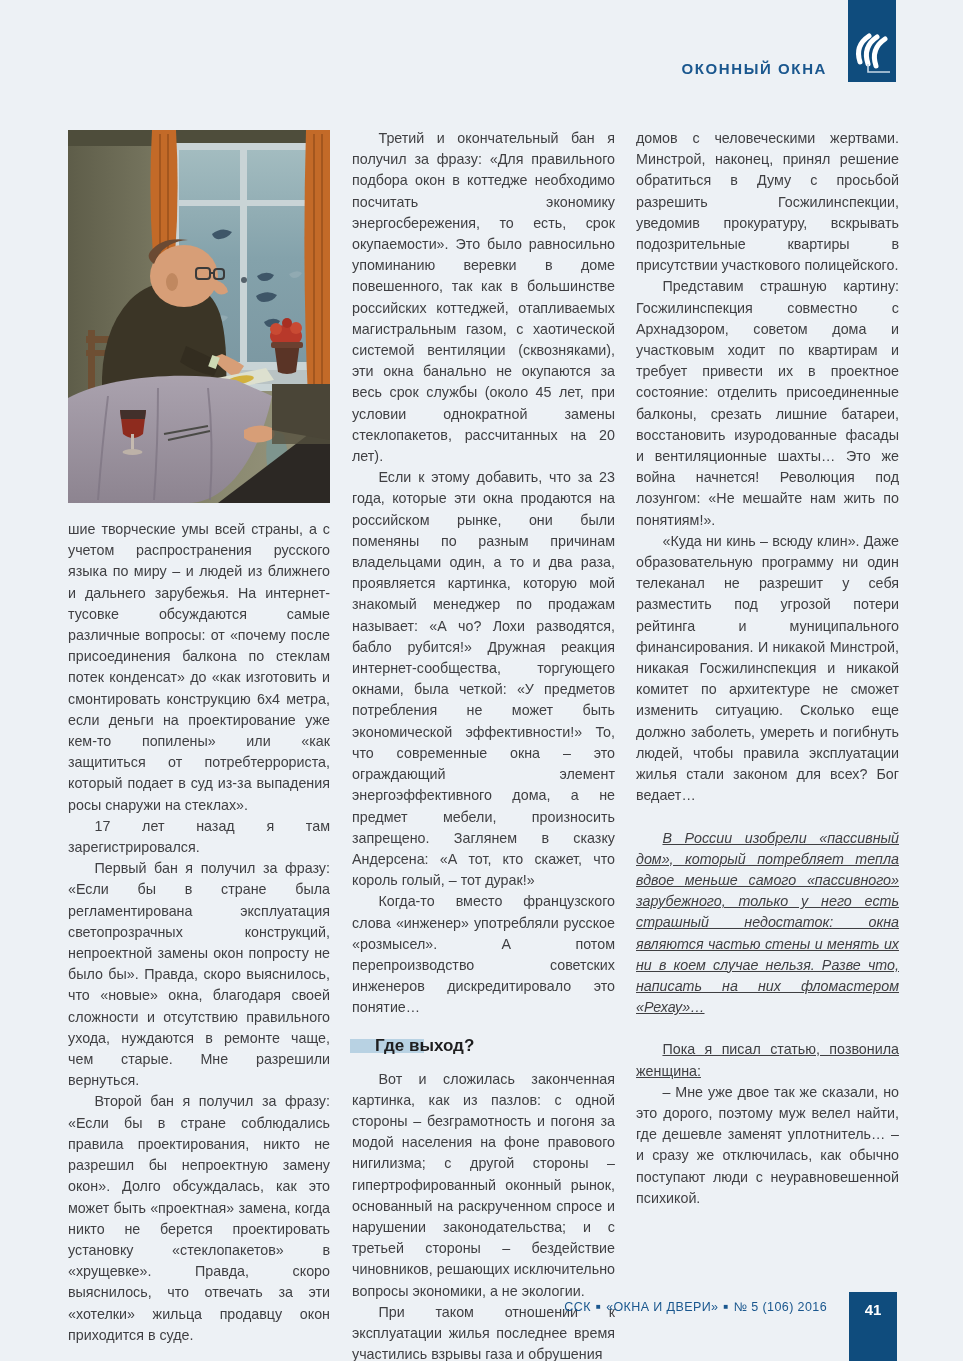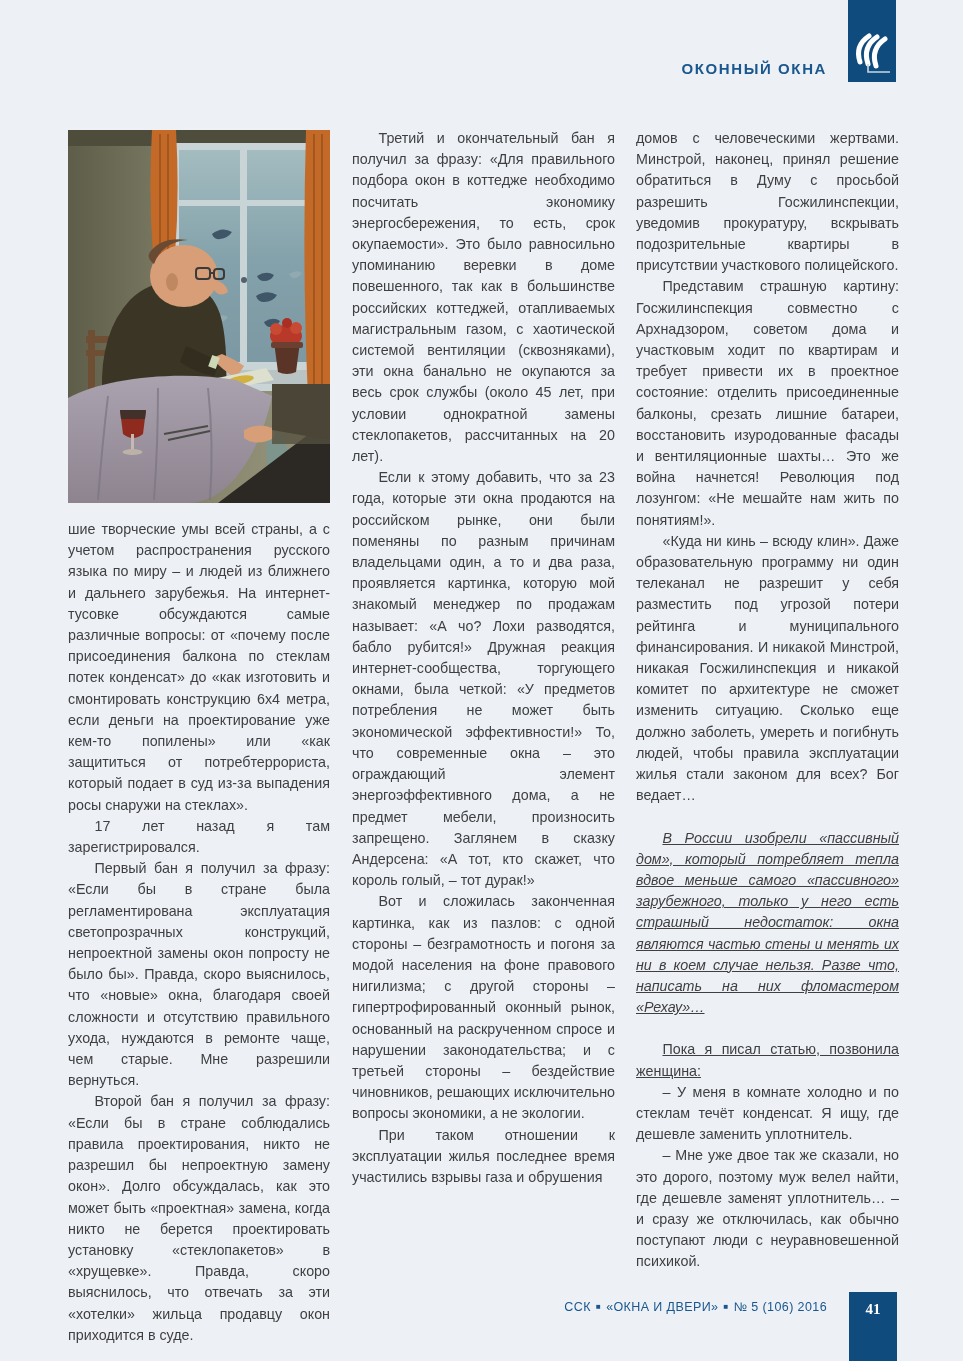--- a/index.html
+++ b/index.html
@@ -44,21 +44,21 @@
   .footer-line{
     position:absolute;top:1300px;right:136px;
     font-size:12.5px;color:#1a578e;letter-spacing:0.4px;white-space:nowrap;
   }
   .footer-sep{font-size:8px;vertical-align:2px;padding:0 5px;}
   .page-num-box{
     position:absolute;left:849px;top:1292px;width:48px;height:69px;
     background:#0f4c7d;color:#ffffff;font-weight:bold;font-size:15px;
     text-align:center;
   }
-  .page-num-box span{display:block;margin-top:9px;font-family:Liberation Serif, serif;}
+  .page-num-box span{display:block;margin-top:9px;}
 </style>
 </head>
 <body>
 
 <div class="header-title">ОКОННЫЙ ОКНА</div>
 <div class="logo-box">
   <svg width="48" height="82" viewBox="0 0 48 82">
     <path d="M12,62 C8,50 12,42 21,36" fill="none" stroke="#ffffff" stroke-width="5" stroke-linecap="round"></path>
     <path d="M20,64 C16,52 20,43 29,37" fill="none" stroke="#ffffff" stroke-width="5" stroke-linecap="round"></path>
     <path d="M28,66 C24,54 28,45 37,39" fill="none" stroke="#ffffff" stroke-width="5" stroke-linecap="round"></path>
@@ -185,31 +185,35 @@
   </div>
   <p>шие творческие умы всей страны, а с учетом распространения русского языка по миру – и людей из ближнего и дальнего зарубежья. На интернет-тусовке обсуждаются самые различные вопросы: от «почему после присоединения балкона по стеклам потек конденсат» до «как изготовить и смонтировать конструкцию 6х4 метра, если деньги на проектирование уже кем-то попилены» или «как защититься от потребтеррориста, который подает в суд из-за выпадения росы снаружи на стеклах».</p>
   <p class="ind">17 лет назад я там зарегистрировался.</p>
   <p class="ind">Первый бан я получил за фразу: «Если бы в стране была регламентирована эксплуатация светопрозрачных конструкций, непроектной замены окон попросту не было бы». Правда, скоро выяснилось, что «новые» окна, благодаря своей сложности и отсутствию правильного ухода, нуждаются в ремонте чаще, чем старые. Мне разрешили вернуться.</p>
   <p class="ind">Второй бан я получил за фразу: «Если бы в стране соблюдались правила проектирования, никто не разрешил бы непроектную замену окон». Долго обсуждалась, как это может быть «проектная» замена, когда никто не берется проектировать установку «стеклопакетов» в «хрущевке». Правда, скоро выяснилось, что отвечать за эти «хотелки» жильца продавцу окон приходится в суде.</p>
 </div>
 
 <div class="col" id="col2">
   <p class="ind">Третий и окончательный бан я получил за фразу: «Для правильного подбора окон в коттедже необходимо посчитать экономику энергосбережения, то есть, срок окупаемости». Это было равносильно упоминанию веревки в доме повешенного, так как в большинстве российских коттеджей, отапливаемых магистральным газом, с хаотической системой вентиляции (сквозняками), эти окна банально не окупаются за весь срок службы (около 45 лет, при условии однократной замены стеклопакетов, рассчитанных на 20 лет).</p>
   <p class="ind">Если к этому добавить, что за 23 года, которые эти окна продаются на российском рынке, они были поменяны по разным причинам владельцами один, а то и два раза, проявляется картинка, которую мой знакомый менеджер по продажам называет: «А чо? Лохи разводятся, бабло рубится!» Дружная реакция интернет-сообщества, торгующего окнами, была четкой: «У предметов потребления не может быть экономической эффективности!» То, что современные окна – это ограждающий элемент энергоэффективного дома, а не предмет мебели, произносить запрещено. Заглянем в сказку Андерсена: «А тот, кто скажет, что король голый, – тот дурак!»</p>
+  <p class="ind">Когда-то вместо французского слова «инженер» употребляли русское «розмысел». А потом перепроизводство советских инженеров дискредитировало это понятие…</p>
+  <h2 class="subhead">
+    <span class="hl-bar"></span>
+    <span class="subhead-text">Где выход?</span>
+  </h2>
   <p class="ind">Вот и сложилась законченная картинка, как из пазлов: с одной стороны – безграмотность и погоня за модой населения на фоне правового нигилизма; с другой стороны – гипертрофированный оконный рынок, основанный на раскрученном спросе и нарушении законодательства; и с третьей стороны – бездействие чиновников, решающих исключительно вопросы экономики, а не экологии.</p>
   <p class="ind">При таком отношении к эксплуатации жилья последнее время участились взрывы газа и обрушения</p>
 </div>
 
 <div class="col" id="col3">
   <p>домов с человеческими жертвами. Минстрой, наконец, принял решение обратиться в Думу с просьбой разрешить Госжилинспекции, уведомив прокуратуру, вскрывать подозрительные квартиры в присутствии участкового полицейского.</p>
   <p class="ind">Представим страшную картину: Госжилинспекция совместно с Архнадзором, советом дома и участковым ходит по квартирам и требует привести их в проектное состояние: отделить присоединенные балконы, срезать лишние батареи, восстановить изуродованные фасады и вентиляционные шахты… Это же война начнется! Революция под лозунгом: «Не мешайте нам жить по понятиям!».</p>
   <p class="ind">«Куда ни кинь – всюду клин». Даже образовательную программу ни один телеканал не разрешит у себя разместить под угрозой потери рейтинга и муниципального финансирования. И никакой Минстрой, никакая Госжилинспекция и никакой комитет по архитектуре не сможет изменить ситуацию. Сколько еще должно заболеть, умереть и погибнуть людей, чтобы правила эксплуатации жилья стали законом для всех? Бог ведает…</p>
   <p class="ind italic gap-before">В России изобрели «пассивный дом», который потребляет тепла вдвое меньше самого «пассивного» зарубежного, только у него есть страшный недостаток: окна являются частью стены и менять их ни в коем случае нельзя. Разве что, написать на них фломастером «Рехау»…</p>
   <p class="ind gap-before">Пока я писал статью, позвонила женщина:</p>
-  <p class="ind">– У меня в комнате холодно и по стеклам течёт конденсат. Я ищу, где дешевле заменить уплотнитель.</p>
   <p class="ind">– Мне уже двое так же сказали, но это дорого, поэтому муж велел найти, где дешевле заменят уплотнитель… – и сразу же отключилась, как обычно поступают люди с неуравновешенной психикой.</p>
 </div>
 
 <div class="footer-line">
   <span>ССК</span><span class="footer-sep">■</span><span>«ОКНА И ДВЕРИ»</span><span class="footer-sep">■</span><span>№ 5 (106) 2016</span>
 </div>
 <div class="page-num-box">
   <span>41</span>
 </div>
 

